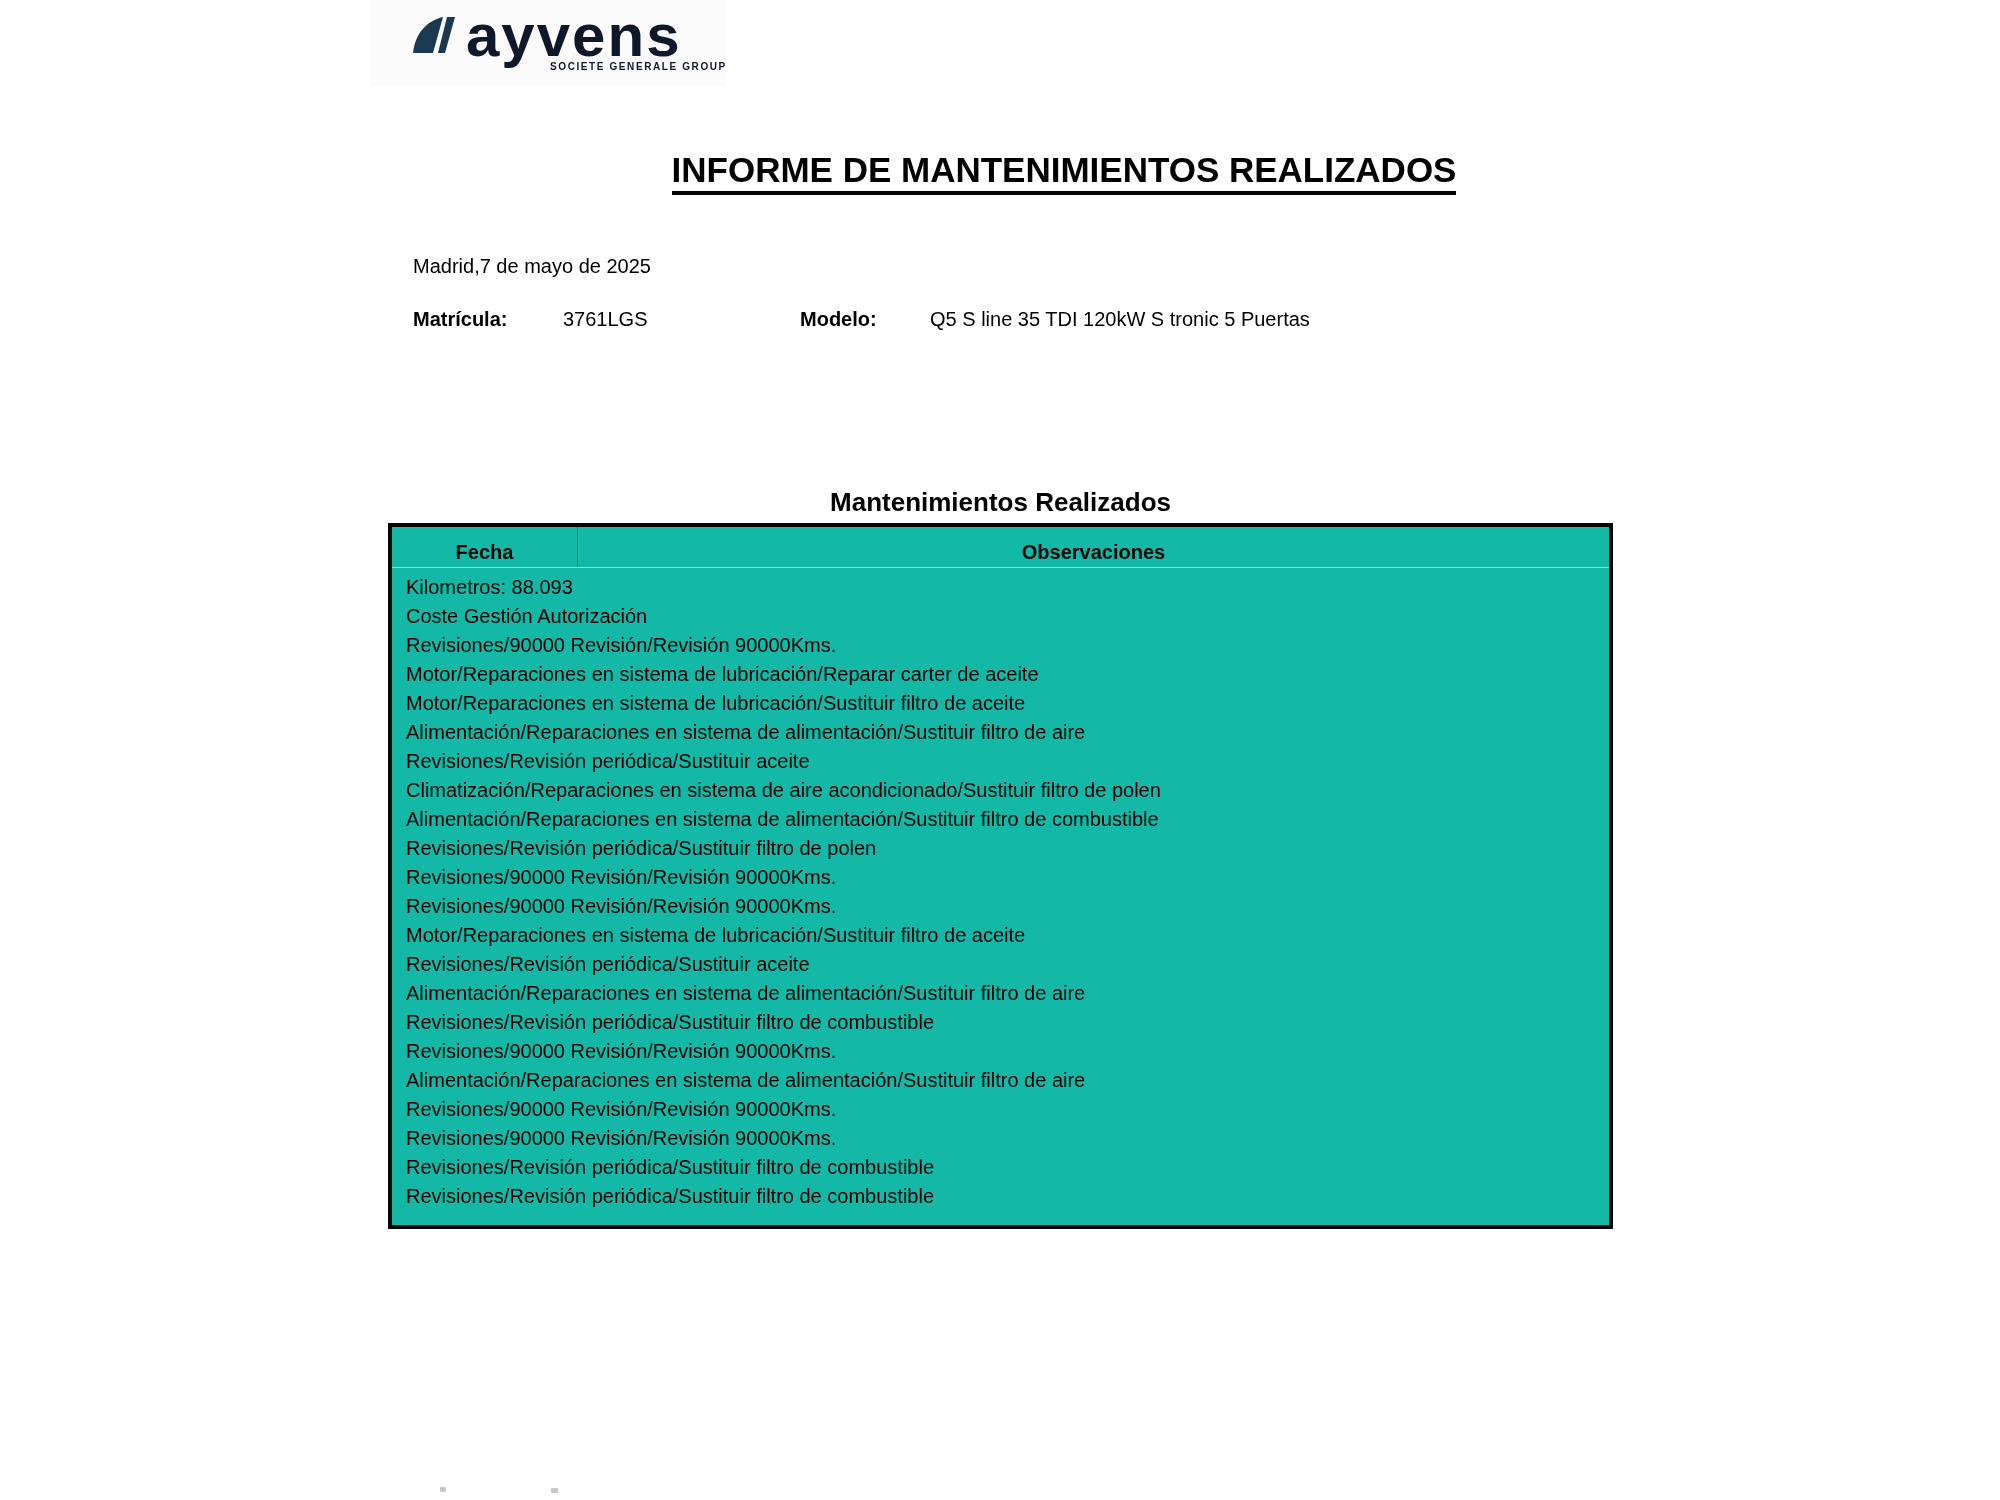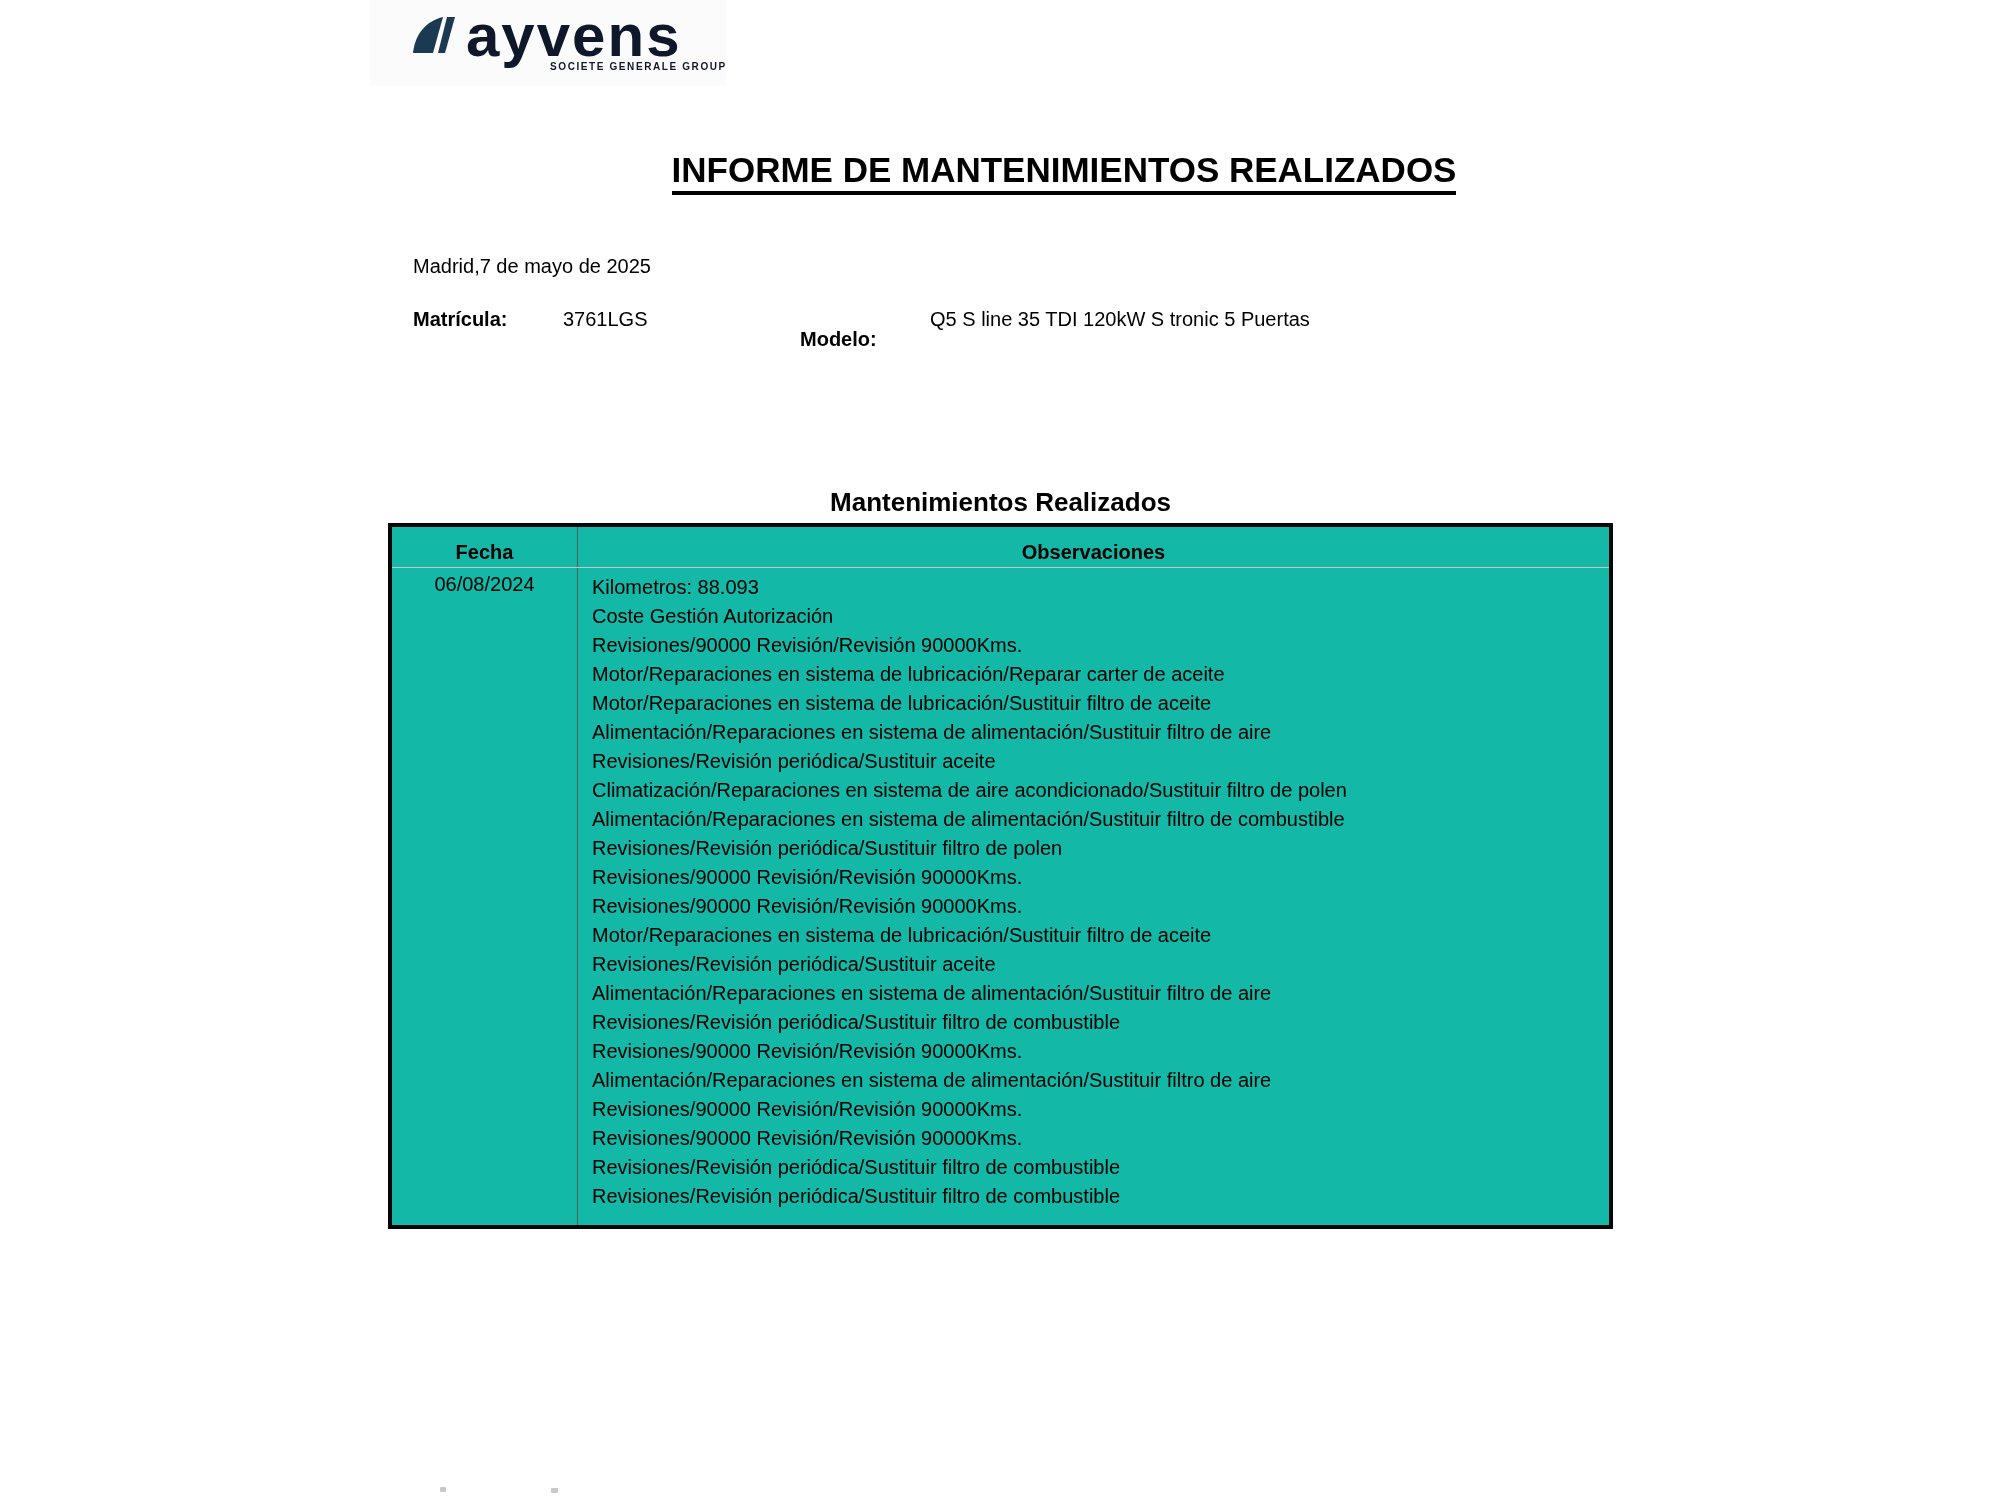--- a/index.html
+++ b/index.html
@@ -40,21 +40,21 @@
     border-bottom:4px solid #000;
     padding-bottom:1px;
     display:inline-block;
   }
 
   
   .place-date{left:413px;top:255px;font-size:20px;}
   .meta-line{left:0;top:308px;width:2000px;font-size:20px;height:26px;}
   .plate-label{left:413px;font-weight:bold;position:absolute;}
   .plate-value{left:563px;position:absolute;}
-  .model-label{left:800px;font-weight:bold;position:absolute;margin-top:20px;}
+  .model-label{left:800px;font-weight:bold;position:absolute;}
   .model-value{left:930px;position:absolute;}
 
   
   .section-heading{
     left:388px;top:487px;width:1225px;
     text-align:center;font-size:26px;font-weight:bold;
   }
 
   
   .maint-table{
@@ -117,21 +117,20 @@
 </div>
 
 <div class="abs section-heading">Mantenimientos Realizados</div>
 
 <div class="abs maint-table">
   <div class="thead">
     <div class="th th-date">Fecha</div>
     <div class="th th-obs">Observaciones</div>
   </div>
   <div class="tbody">
-    <div class="td-date">06/08/2024</div>
     <div class="td-obs">
       <div class="obs-line">Kilometros: 88.093</div>
       <div class="obs-line">Coste Gestión Autorización</div>
       <div class="obs-line">Revisiones/90000 Revisión/Revisión 90000Kms.</div>
       <div class="obs-line">Motor/Reparaciones en sistema de lubricación/Reparar carter de aceite</div>
       <div class="obs-line">Motor/Reparaciones en sistema de lubricación/Sustituir filtro de aceite</div>
       <div class="obs-line">Alimentación/Reparaciones en sistema de alimentación/Sustituir filtro de aire</div>
       <div class="obs-line">Revisiones/Revisión periódica/Sustituir aceite</div>
       <div class="obs-line">Climatización/Reparaciones en sistema de aire acondicionado/Sustituir filtro de polen</div>
       <div class="obs-line">Alimentación/Reparaciones en sistema de alimentación/Sustituir filtro de combustible</div>

